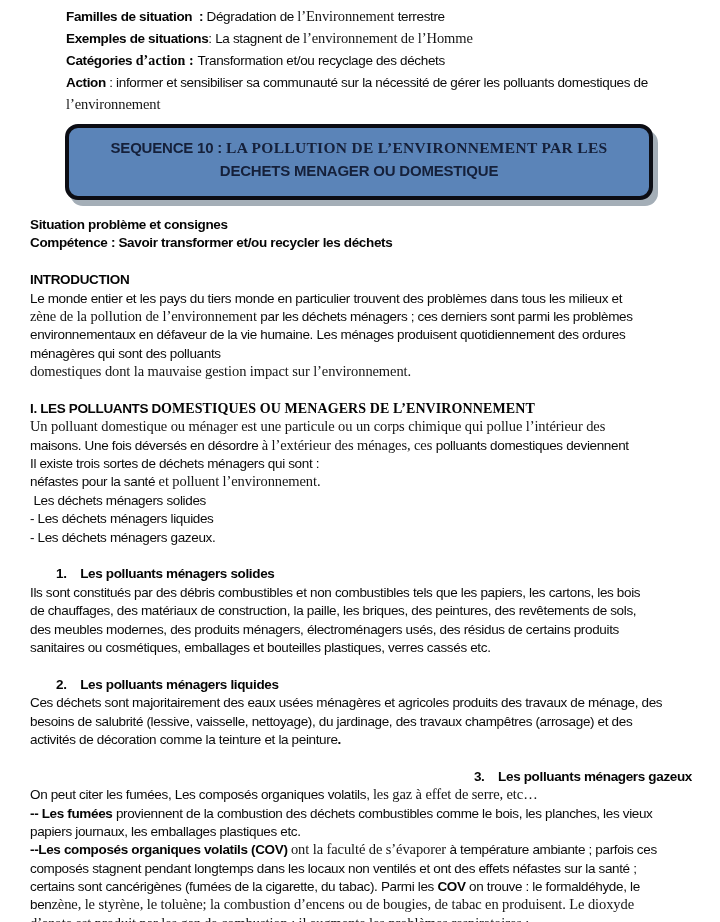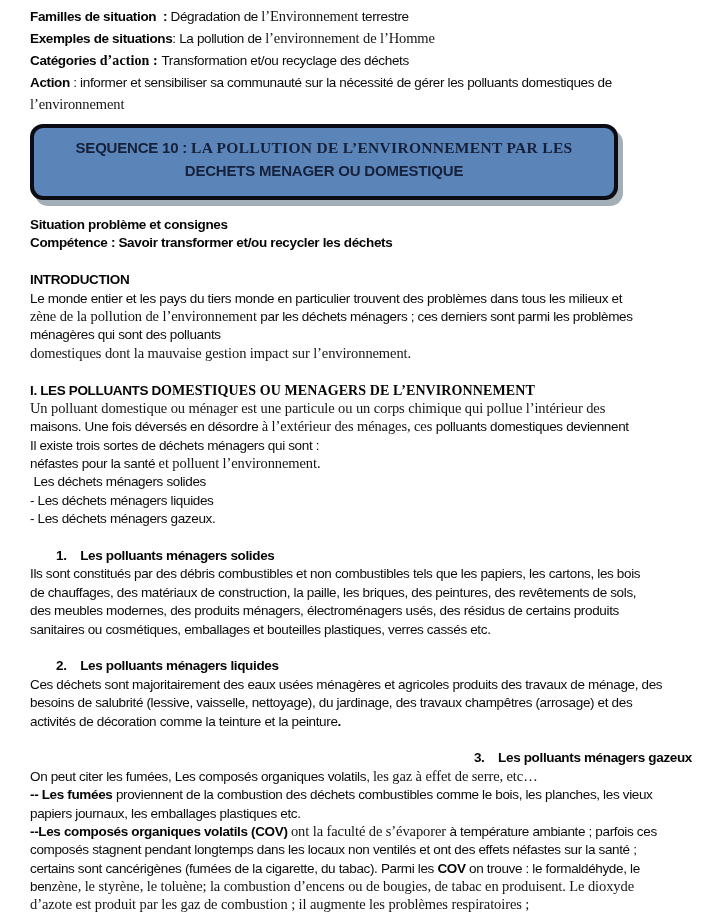--- a/index.html
+++ b/index.html
@@ -10,66 +10,68 @@
   }
   .doc { padding: 5px 28px 0 30px; }
 
   
   .t-s  { font-family: "Liberation Sans", sans-serif; font-size: 13.5px; letter-spacing: -0.35px; color: #0a0a0a; }
   .t-sb { font-family: "Liberation Sans", sans-serif; font-size: 13.5px; letter-spacing: -0.35px; font-weight: bold; color: #050505; }
   .t-f  { font-family: "Liberation Serif", serif; font-size: 14.5px; letter-spacing: -0.1px; color: #141414; }
   .t-fb { font-family: "Liberation Serif", serif; font-size: 14px; letter-spacing: 0.1px; font-weight: bold; color: #050505; text-align: center; }
 
   .line { white-space: pre; }
-  .header-block .line { line-height: 22px; height: 22px; }
+  .header-block .line { line-height: 22px; height: 22px; margin-left: 36px; }
   .body-block .line { line-height: 18.4px; height: 18.4px; }
 
   
   .banner-outer { margin: 9px 0 15px 0; }
   .banner {
     box-sizing: border-box;
     width: 588px;
     background: var(--banner-bg, #5b84b8);
     border: 4px solid var(--banner-border, #0c0d14);
     border-radius: 13px;
     box-shadow: 5px 6px 0 var(--banner-shadow, #a4aeb7);
     padding: 8px 12px 14px 12px;
     text-align: center;
+    margin-left: 35px;
   }
   .banner-line { line-height: 23px; white-space: pre; }
   .bt-sb { font-family: "Liberation Sans", sans-serif; font-weight: bold; font-size: 15px; letter-spacing: -0.2px; color: var(--banner-fg, #15203a); }
   .bt-fb { font-family: "Liberation Serif", serif; font-weight: bold; font-size: 15.5px; letter-spacing: 0.3px; color: var(--banner-fg, #15203a); }
 </style>
 </head>
 <body style="background: rgb(255, 255, 255);">
 
 <div class="doc">
 
   <div id="header-block" class="header-block">
       <div class="line"><span class="t-sb">Familles de situation  : </span><span class="t-s">Dégradation de </span><span class="t-f">l’Environnement </span><span class="t-s">terrestre</span></div>
-      <div class="line"><span class="t-sb">Exemples de situations</span><span class="t-s">: La pollution de </span><span class="t-f">l’environnement de l’Homme</span></div>
+      <div class="line"><span class="t-sb">Exemples de situations</span><span class="t-s">: La stagnent de </span><span class="t-f">l’environnement de l’Homme</span></div>
       <div class="line"><span class="t-sb">Catégories </span><span class="t-fb">d’action : </span><span class="t-s">Transformation et/ou recyclage des déchets</span></div>
       <div class="line"><span class="t-sb">Action</span><span class="t-s"> : informer et sensibiliser sa communauté sur la nécessité de gérer les polluants domestiques de</span></div>
       <div class="line"><span class="t-f">l’environnement</span></div>
     </div>
 
   <div class="banner-outer">
     <div class="banner">
       <div class="banner-line"><span class="bt-sb">SEQUENCE 10 : </span><span class="bt-fb">LA POLLUTION DE L’ENVIRONNEMENT PAR LES</span></div>
       <div class="banner-line bt-sb">DECHETS MENAGER OU DOMESTIQUE</div>
     </div>
   </div>
 
   <div id="body-block" class="body-block">
       <div class="line"><span class="t-sb">Situation problème et consignes</span></div>
       <div class="line"><span class="t-sb">Compétence : Savoir transformer et/ou recycler les déchets</span></div>
       <div class="line">&nbsp;</div>
       <div class="line"><span class="t-sb">INTRODUCTION</span></div>
       <div class="line"><span class="t-s">Le monde entier et les pays du tiers monde en particulier trouvent des problèmes dans tous les milieux et</span></div>
       <div class="line"><span class="t-f">zène de la pollution de l’environnement </span><span class="t-s">par les déchets ménagers ; ces derniers sont parmi les problèmes</span></div>
+      <div class="line"><span class="t-s">environnementaux en défaveur de la vie humaine. Les ménages produisent quotidiennement des ordures</span></div>
       <div class="line"><span class="t-s">ménagères qui sont des polluants</span></div>
       <div class="line"><span class="t-f">domestiques dont la mauvaise gestion impact sur l’environnement.</span></div>
       <div class="line">&nbsp;</div>
       <div class="line"><span class="t-sb">I. LES POLLUANTS D</span><span class="t-fb">OMESTIQUES OU MENAGERS DE L’ENVIRONNEMENT</span></div>
       <div class="line"><span class="t-f">Un polluant domestique ou ménager est une particule ou un corps chimique qui pollue l’intérieur des</span></div>
       <div class="line"><span class="t-s">maisons. Une fois déversés en désordre </span><span class="t-f">à l’extérieur des ménages, ces </span><span class="t-s">polluants domestiques deviennent</span></div>
       <div class="line"><span class="t-s">Il existe trois sortes de déchets ménagers qui sont :</span></div>
       <div class="line"><span class="t-s">néfastes pour la santé </span><span class="t-f">et polluent l’environnement.</span></div>
       <div class="line"><span class="t-s"> Les déchets ménagers solides</span></div>
       <div class="line"><span class="t-s">- Les déchets ménagers liquides</span></div>

